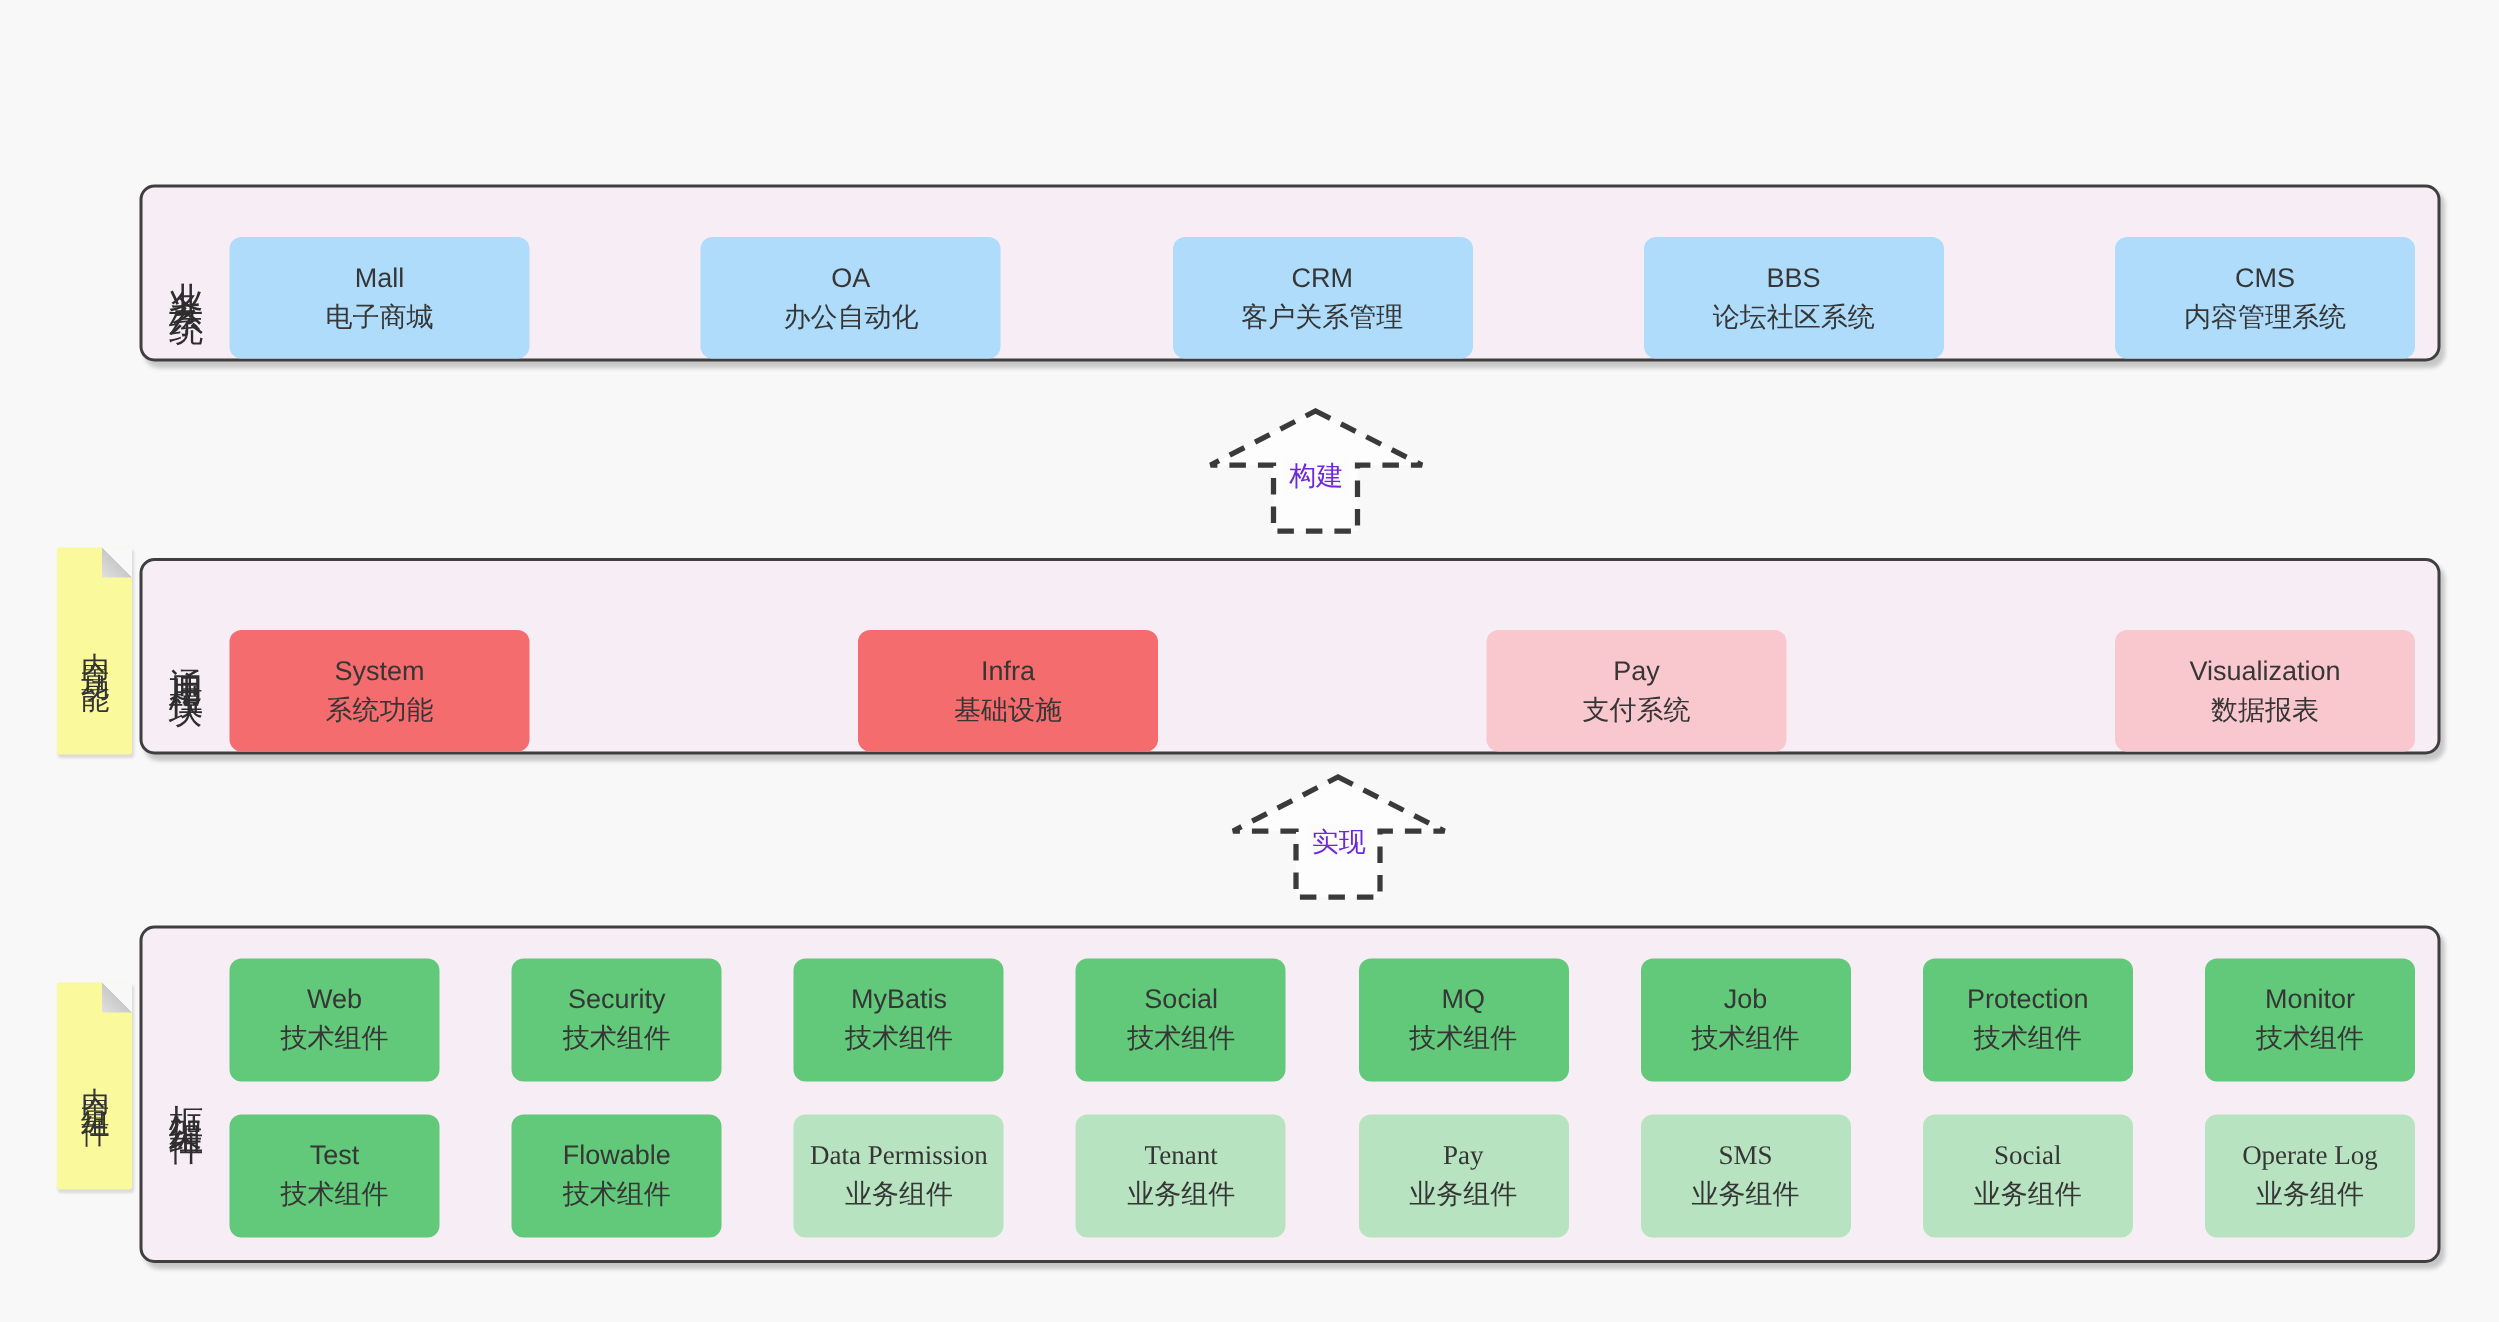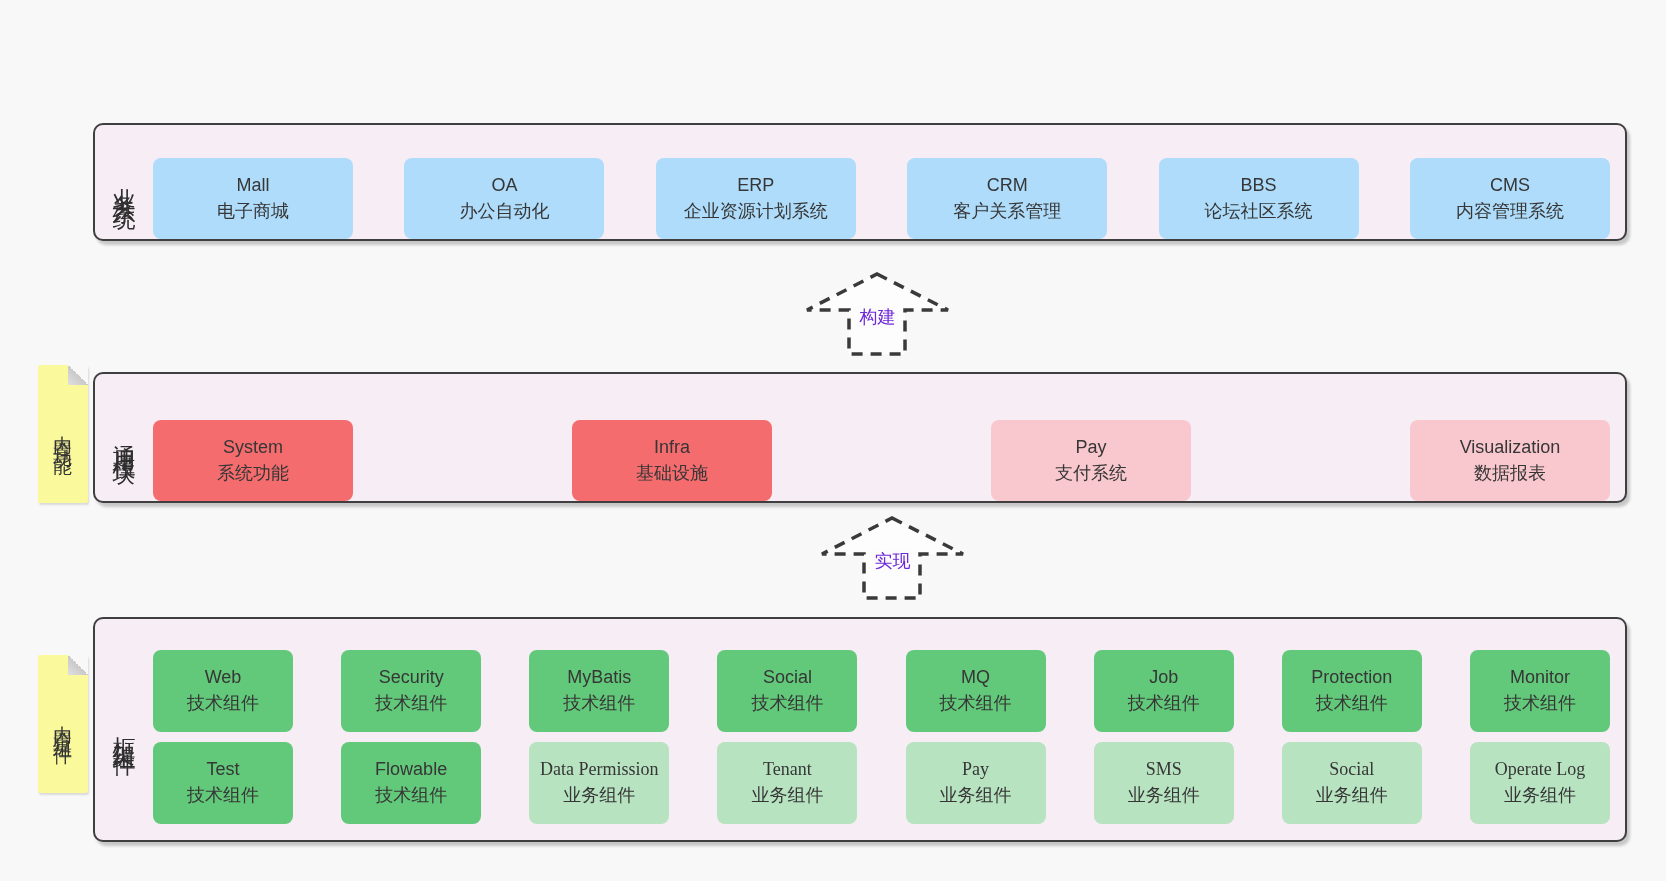--- a/index.html
+++ b/index.html
@@ -16,21 +16,21 @@
   }
   .panel-1{top:123px;height:118px;}
   .panel-2{top:372px;height:131px;}
   .panel-3{top:617px;height:225px;}
   .panel-labelzone{width:58px;flex:0 0 58px;display:flex;align-items:center;justify-content:center;}
   .panel-label{
     writing-mode:vertical-rl;text-orientation:upright;
     font-size:23px;letter-spacing:6px;color:#2e2e2e;line-height:1;
   }
   .panel-content{flex:1;display:flex;align-items:flex-end;justify-content:space-between;padding:0 15px 0 0;}
-  .panel-3 .panel-content{flex-direction:column;justify-content:flex-end;align-items:stretch;gap:10px;padding:20px 15px 16px 0;}
+  .panel-3 .panel-content{flex-direction:column;justify-content:space-between;align-items:stretch;gap:22px;padding:20px 15px 16px 0;}
   .node-row{display:flex;justify-content:space-between;}
   
   .node{
     border-radius:8px;display:flex;flex-direction:column;align-items:center;justify-content:center;
     text-align:center;font-size:18px;line-height:1.42;color:#363636;
   }
   .w200{width:200px;height:81px;}
   .w140{width:140px;height:82px;}
   .blue{background:#aedcfa;}
   .red{background:#f56c6e;}
@@ -84,24 +84,20 @@
     <div class="panel-content">
       <div class="node w200 blue">
         <div class="node-title">Mall</div>
         <div class="node-sub">电子商城</div>
       </div>
       <div class="node w200 blue">
         <div class="node-title">OA</div>
         <div class="node-sub">办公自动化</div>
       </div>
       <div class="node w200 blue">
-        <div class="node-title">ERP</div>
-        <div class="node-sub">企业资源计划系统</div>
-      </div>
-      <div class="node w200 blue">
         <div class="node-title">CRM</div>
         <div class="node-sub">客户关系管理</div>
       </div>
       <div class="node w200 blue">
         <div class="node-title">BBS</div>
         <div class="node-sub">论坛社区系统</div>
       </div>
       <div class="node w200 blue">
         <div class="node-title">CMS</div>
         <div class="node-sub">内容管理系统</div>

